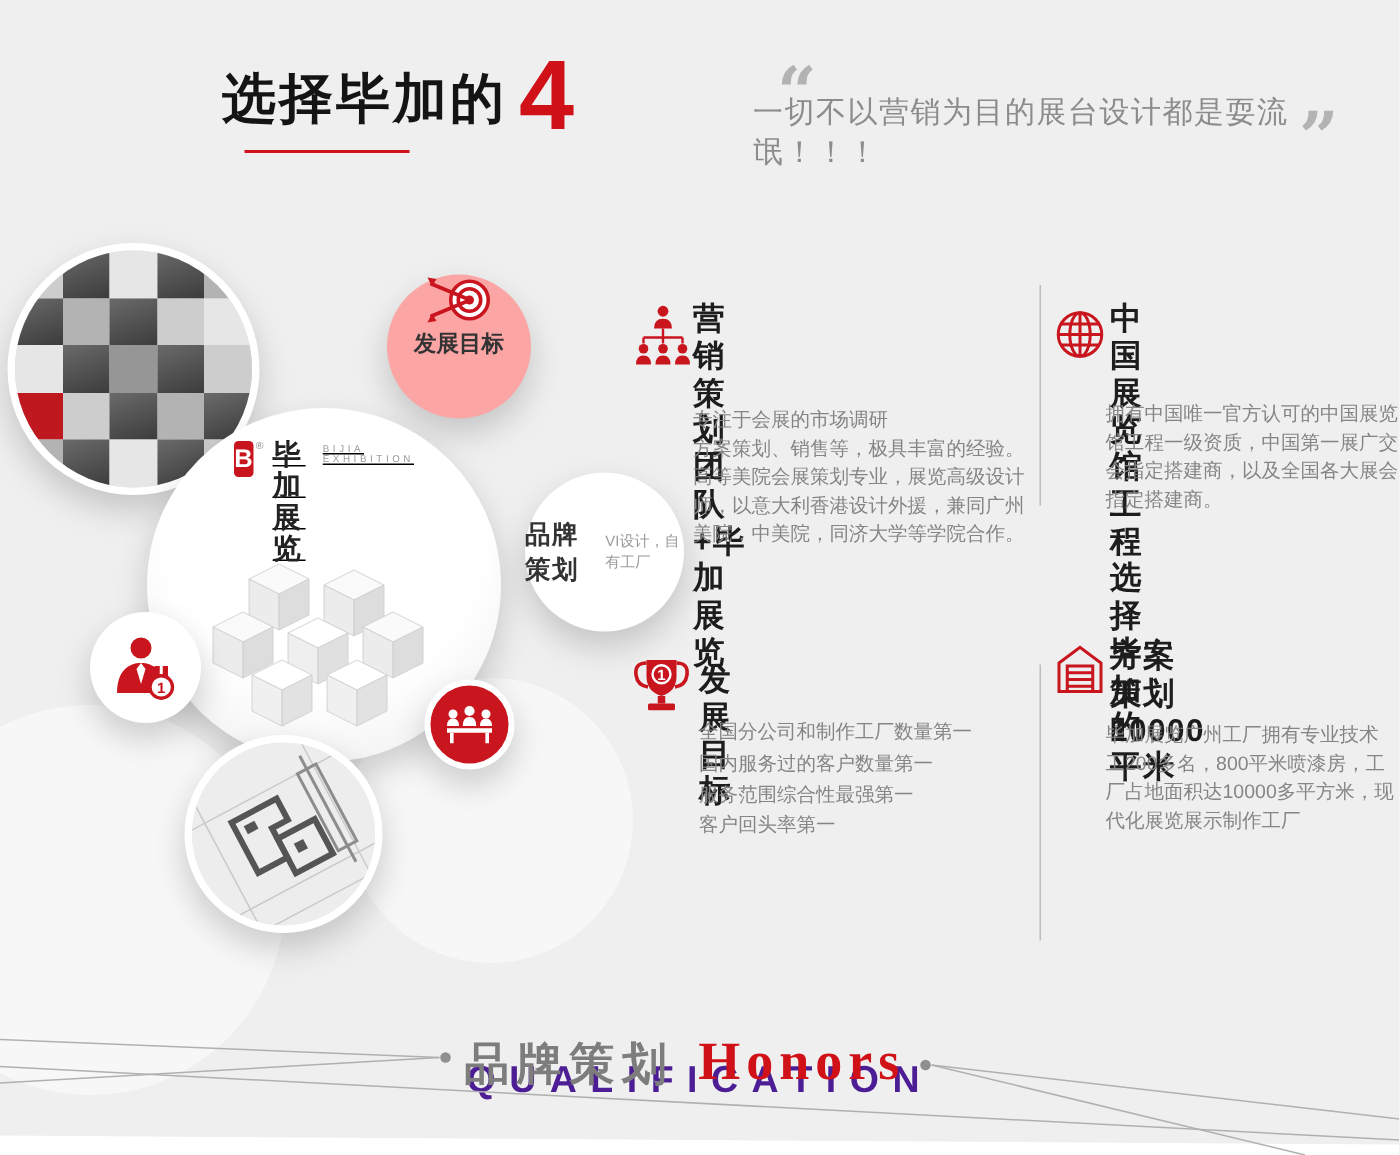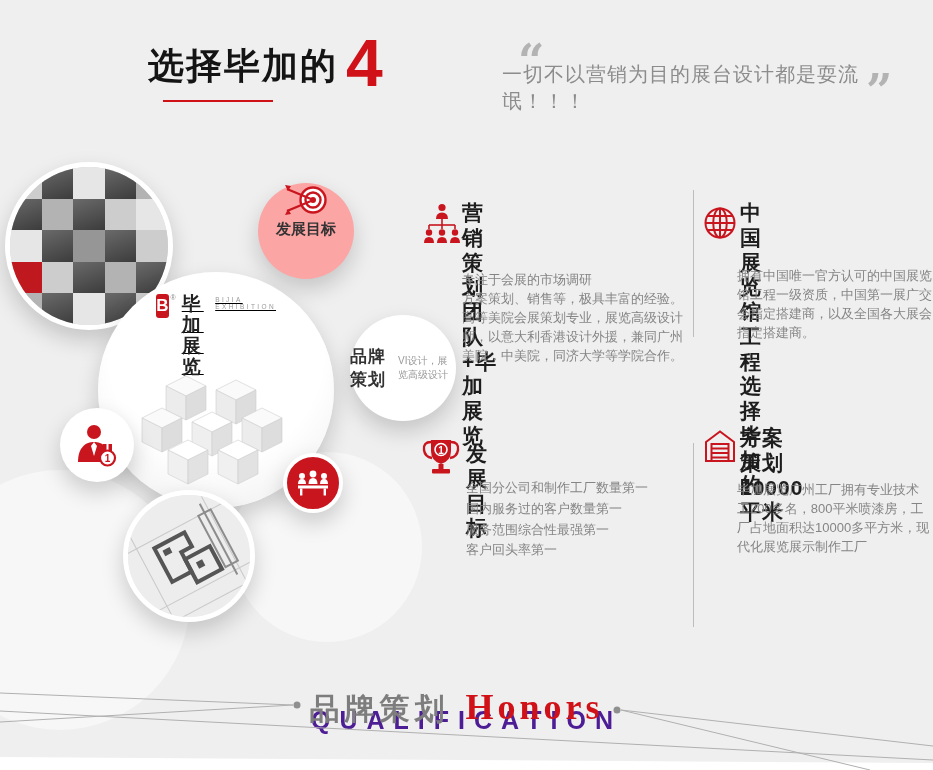--- a/index.html
+++ b/index.html
@@ -171,21 +171,21 @@
             <polygon points="0,10 20,0 40,10 20,20" fill="#ffffff"></polygon>
             <polygon points="0,10 20,20 20,44 0,34" fill="#f0f0f0"></polygon>
             <polygon points="40,10 20,20 20,44 40,34" fill="#e2e2e2"></polygon>
           </g>
       </g>
     </svg>
   </div>
 
   <div class="circle brand-circle">
     <div class="brand-title">品牌策划</div>
-    <div class="brand-sub">VI设计，展览高级设计</div>
+    <div class="brand-sub">VI设计，自有工厂</div>
   </div>
 
   <div class="circle person-circle">
     <svg width="46" height="46" viewBox="0 0 46 46">
       <circle cx="20" cy="10" r="7" fill="#c9151e"></circle>
       <path d="M4,40 C4,25 12,20 20,20 C28,20 36,25 36,40 Z" fill="#c9151e"></path>
       <path d="M20,20 l-3,4 3,10 3,-10 z" fill="#fff"></path>
       <rect x="29" y="22" width="9" height="11" fill="#c9151e"></rect>
       <rect x="32.5" y="22" width="2" height="11" fill="#fff"></rect>
       <circle cx="33.5" cy="36" r="7.5" fill="#fff" stroke="#c9151e" stroke-width="2.2"></circle>

